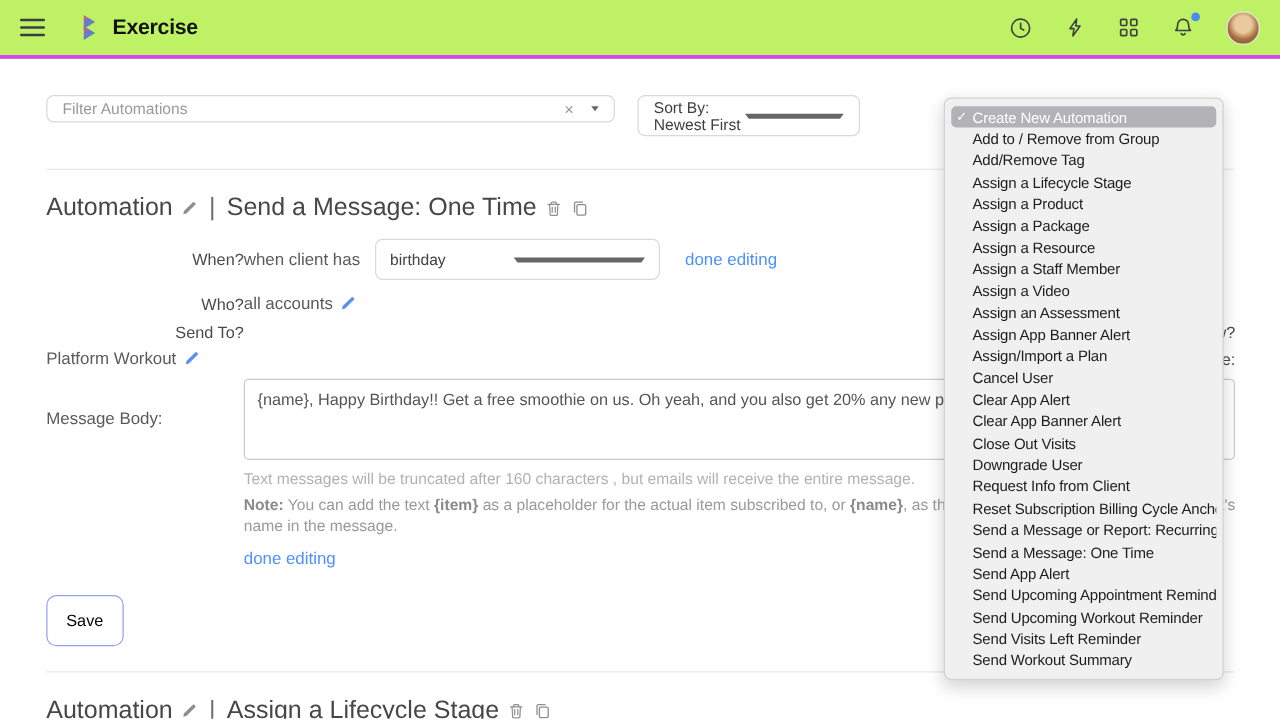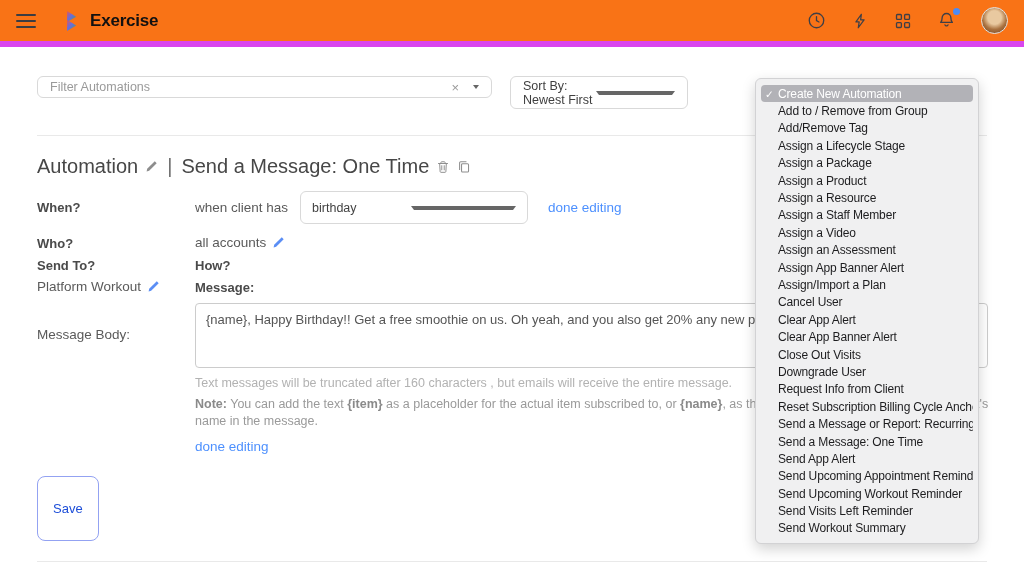--- a/index.html
+++ b/index.html
@@ -1,21 +1,21 @@
 <!DOCTYPE html>
 <html><head>
 <meta charset="utf-8">
 <style>
   * { box-sizing: border-box; margin: 0; padding: 0; }
   html,body { width:1024px; height:575px; overflow:hidden; background:#fff;
     font-family:"Liberation Sans","DejaVu Sans",sans-serif; }
 
   
-  .topbar { height:47px; display:flex; align-items:center; border-bottom:6px solid #d946ef;
-    padding:0 16px; position:relative; background:#f97316; }
+  .topbar { height:47px; display:flex; align-items:center; border-bottom:3px solid #d946ef;
+    padding:0 16px; position:relative; background:#bef264; }
   .hamburger { width:20px; display:flex; flex-direction:column; gap:4px; cursor:pointer; }
   .hamburger span { display:block; height:2px; background:#3c3c42; border-radius:1px; }
   .brand { display:flex; align-items:center; gap:8px; margin-left:26px; }
   .brand-name { font-size:17px; font-weight:700; color:#111; letter-spacing:-.2px; }
   .topbar-right { margin-left:auto; display:flex; align-items:center; gap:25px; color:#3f3f46; }
   .tb-icon { display:flex; align-items:center; cursor:pointer; position:relative; }
   .bell-dot { position:absolute; top:-3px; right:-4px; width:7px; height:7px; border-radius:50%; }
   .avatar { width:27px; height:27px; border-radius:50%; cursor:pointer;
     background:radial-gradient(circle at 50% 38%, #e9c9a0 0 34%, #a9713f 60%, #6e4426 100%);
     border:1px solid #e2e2e2; }
@@ -37,38 +37,38 @@
   .div2 { margin-top:20px; }
 
   
   .auto-heading { margin-top:19px; font-size:20px; font-weight:500; color:#474747;
     display:flex; align-items:center; gap:7px; }
   .auto-heading .sep { color:#6f6f6f; font-weight:400; padding:0 2px; }
   .icon-gray { color:#8d8d8d; display:inline-flex; align-items:center; cursor:pointer; }
   .icon-blue { color:#5b8ef5; display:inline-flex; align-items:center; cursor:pointer; }
 
   .form { margin-top:13px; display:grid; grid-template-columns:158px 1fr; row-gap:5px; }
-  .flabel { font-size:13px; font-weight:700; color:#4a4a4a; padding-top:2px; }
+  .flabel { font-size:13px; font-weight:400; color:#4a4a4a; padding-top:2px;text-align:right; }
   .fvalue { font-size:13.5px; color:#5a5a5a; display:flex; align-items:center; gap:6px; }
   .inline-select { width:228px; height:33px; border:1px solid #d9d9d9; border-radius:6px;
     display:flex; align-items:center; padding:0 11px; background:#fff; margin-left:6px; cursor:pointer; }
   .inline-select span { flex:1; font-size:12.5px; color:#424242; }
   .link { color:#4d90fe; font-size:13.5px; text-decoration:none; cursor:pointer; }
   .when-link { margin-left:14px; }
 
   .textarea { grid-column:2; border:1px solid #cccccc; border-radius:4px; height:65px;
     padding:8px 10px; font-size:13px; color:#555; margin-top:3px; background:#fff;
     white-space:nowrap; overflow:hidden; }
   .helper { grid-column:2; color:#b2b2b2; font-size:12.5px; margin-top:3px; }
   .note { grid-column:2; color:#9a9a9a; font-size:12.5px; line-height:16.5px; margin-top:1px; }
   .note .nb { font-weight:700; color:#8a8a8a; }
   .note-line1 { white-space:nowrap; overflow:hidden; }
   .done2 { grid-column:2; margin-top:5px; }
-  .save-btn { margin-top:22px; background:#fff; border:1.5px solid #93a2f2; color:#1d4ed8;
-    font-size:13px; border-radius:8px; padding:24px 15px; cursor:pointer;
+  .save-btn { margin-top:22px; background:#fff; border:1.5px solid #93a2f2; color:#000000;
+    font-size:13px; border-radius:8px; padding:12px 15px; cursor:pointer;
     font-family:inherit; display:inline-block; }
 
   
   .dropdown-menu { position:absolute; left:755px; top:78px; width:224px; z-index:50;
     background:#f0f0f1; border:1px solid #d2d2d4; border-radius:6px; padding:6px 5px;
     box-shadow:0 5px 14px rgba(0,0,0,.18); }
   .dd-item { height:17.4px; display:flex; align-items:center; padding:0 6px 0 17px;
     font-size:12px; letter-spacing:-.15px; color:#1d1d1f; border-radius:4px; cursor:pointer;
     white-space:nowrap; overflow:hidden; }
   .dd-item.selected { background:#b2b2b7; color:#fff; padding-left:4px; }
@@ -260,26 +260,26 @@
     <div class="dd-item">
       <span>Add to / Remove from Group</span>
     </div>
     <div class="dd-item">
       <span>Add/Remove Tag</span>
     </div>
     <div class="dd-item">
       <span>Assign a Lifecycle Stage</span>
     </div>
     <div class="dd-item">
+      <span>Assign a Product</span>
+    </div>
+    <div class="dd-item">
       <span>Assign a Package</span>
     </div>
     <div class="dd-item">
-      <span>Assign a Product</span>
-    </div>
-    <div class="dd-item">
       <span>Assign a Resource</span>
     </div>
     <div class="dd-item">
       <span>Assign a Staff Member</span>
     </div>
     <div class="dd-item">
       <span>Assign a Video</span>
     </div>
     <div class="dd-item">
       <span>Assign an Assessment</span>

